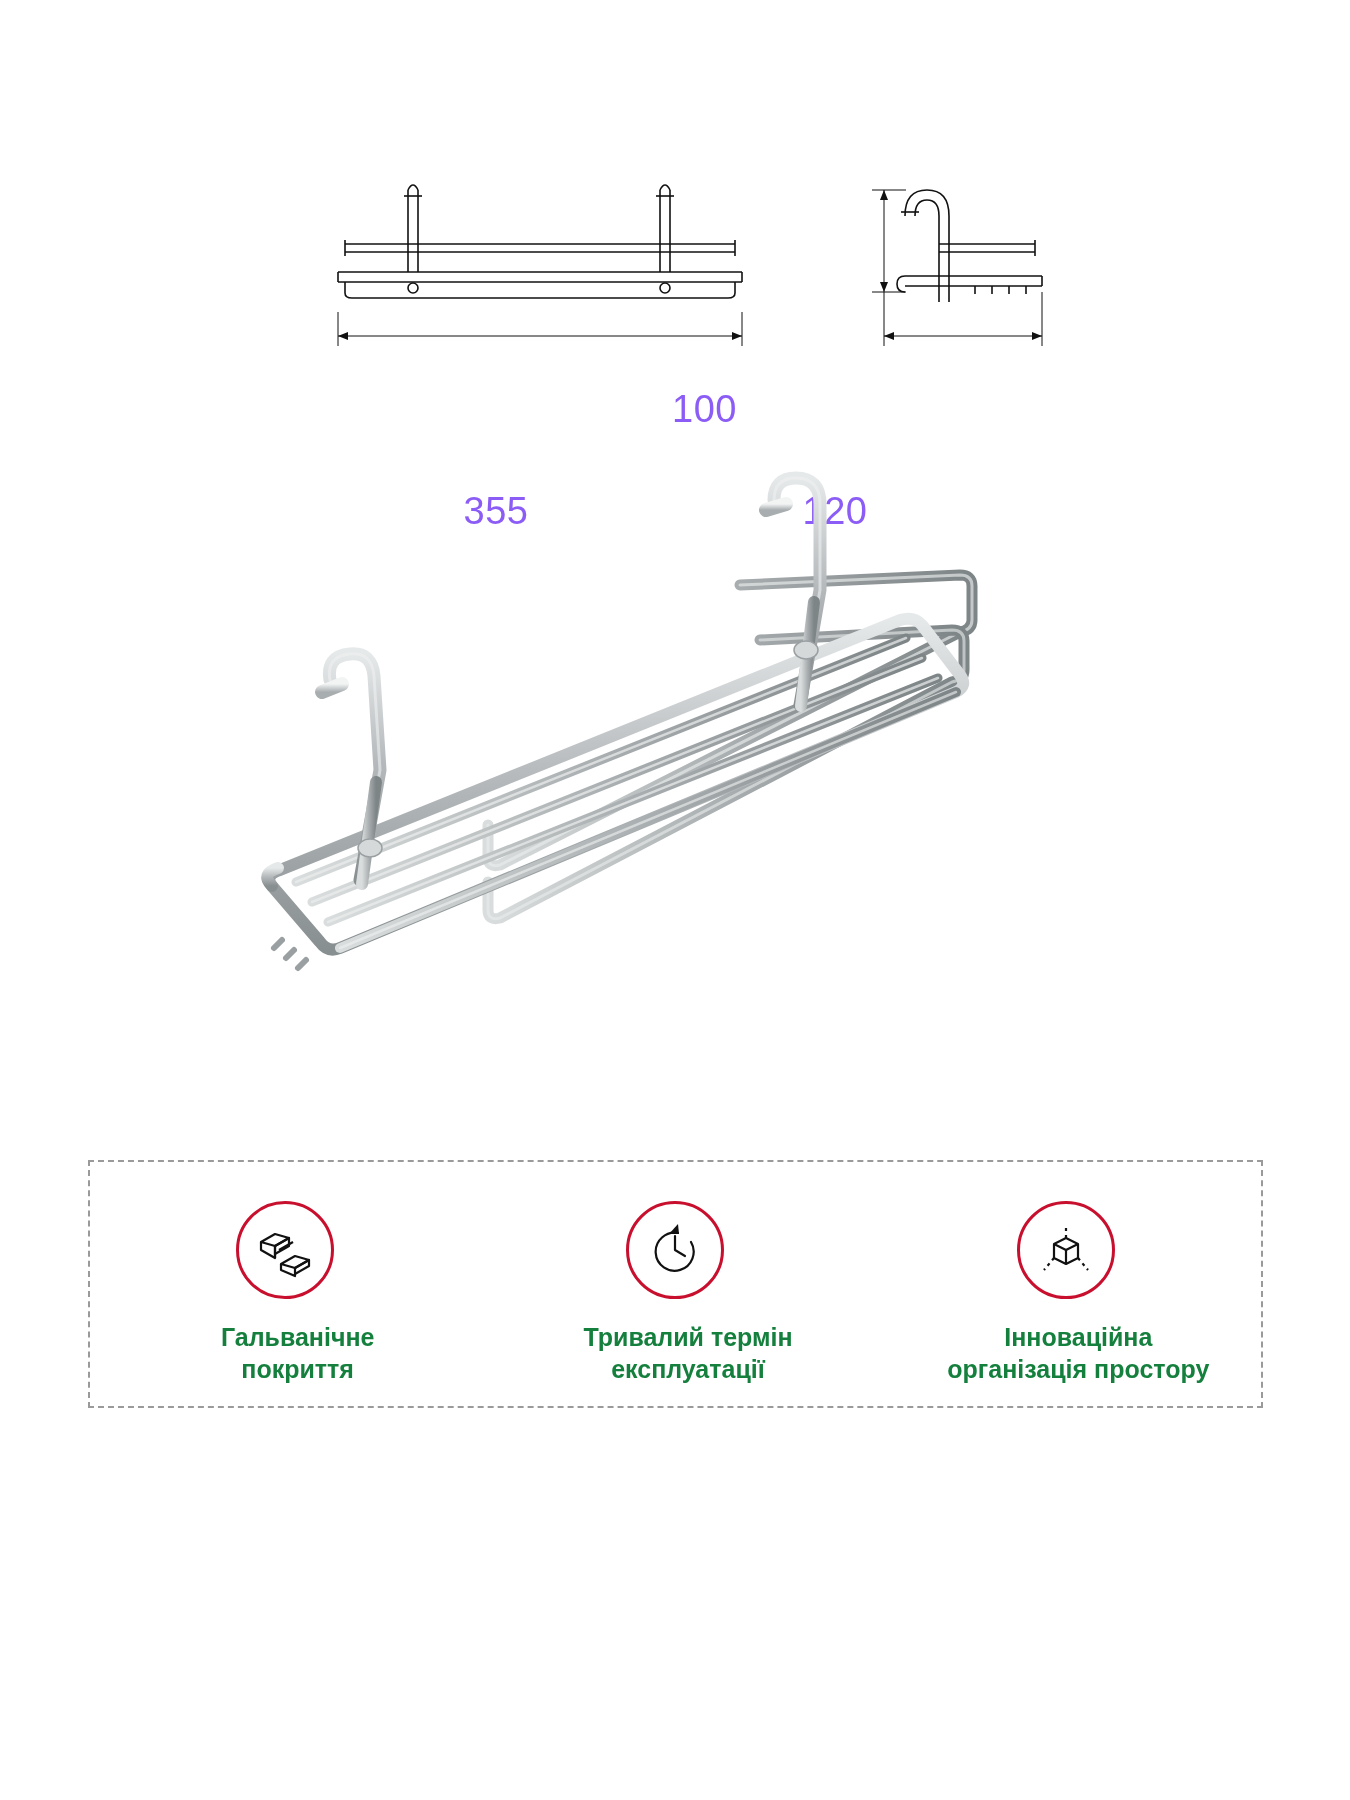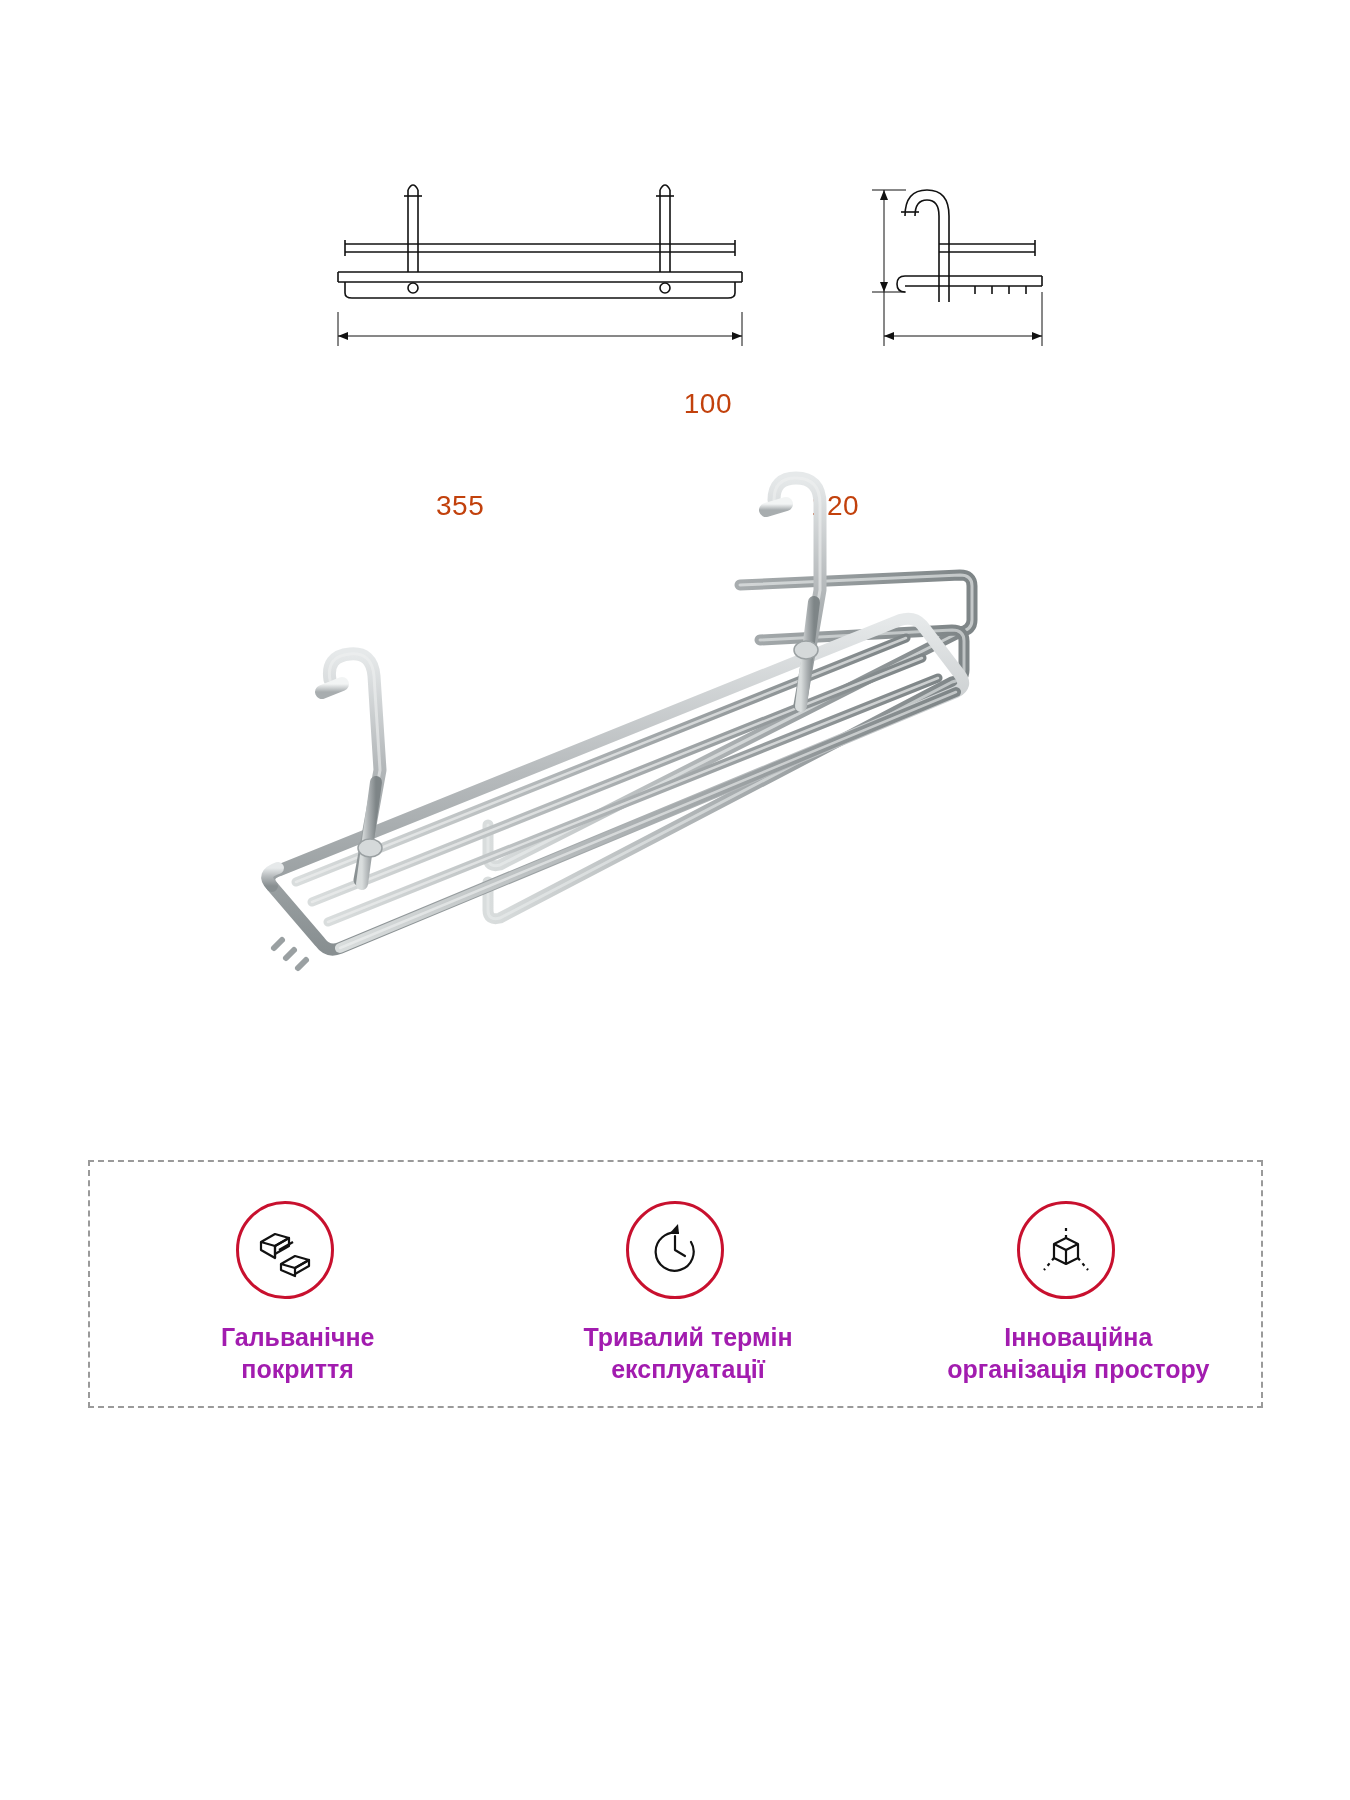--- a/index.html
+++ b/index.html
@@ -19,28 +19,29 @@
   #tech-drawings {
     position: absolute;
     left: 0;
     top: 160px;
     width: 1350px;
     height: 230px;
   }
   .dim-label {
     position: absolute;
     font-family: "Liberation Sans", sans-serif;
-    font-size: 28px;
-    color: #c2410c;
+    font-size: 38px;
+    color: #8b5cf6;
     letter-spacing: 0.5px;
   }
   #dim-width-label {
     left: 436px;
     top: 330px;
     width: 120px;
+    text-align: center;
   }
   #dim-depth-label {
     left: 785px;
     top: 330px;
     width: 100px;
     text-align: center;
   }
   #dim-height-label {
     left: 672px;
     top: 228px;
@@ -92,21 +93,21 @@
     align-items: center;
     justify-content: center;
     box-sizing: border-box;
   }
   .feature-caption {
     margin-top: 22px;
     text-align: center;
     font-family: "Liberation Sans", sans-serif;
     font-size: 25px;
     font-weight: bold;
-    color: #a21caf;
+    color: #15803d;
     line-height: 1.3;
     white-space: pre-line;
     margin-left: 25px;
   }
 </style>
 </head>
 <body>
 
 <div id="tech-drawings">
   <svg width="1350" height="230" viewBox="0 0 1350 230">

